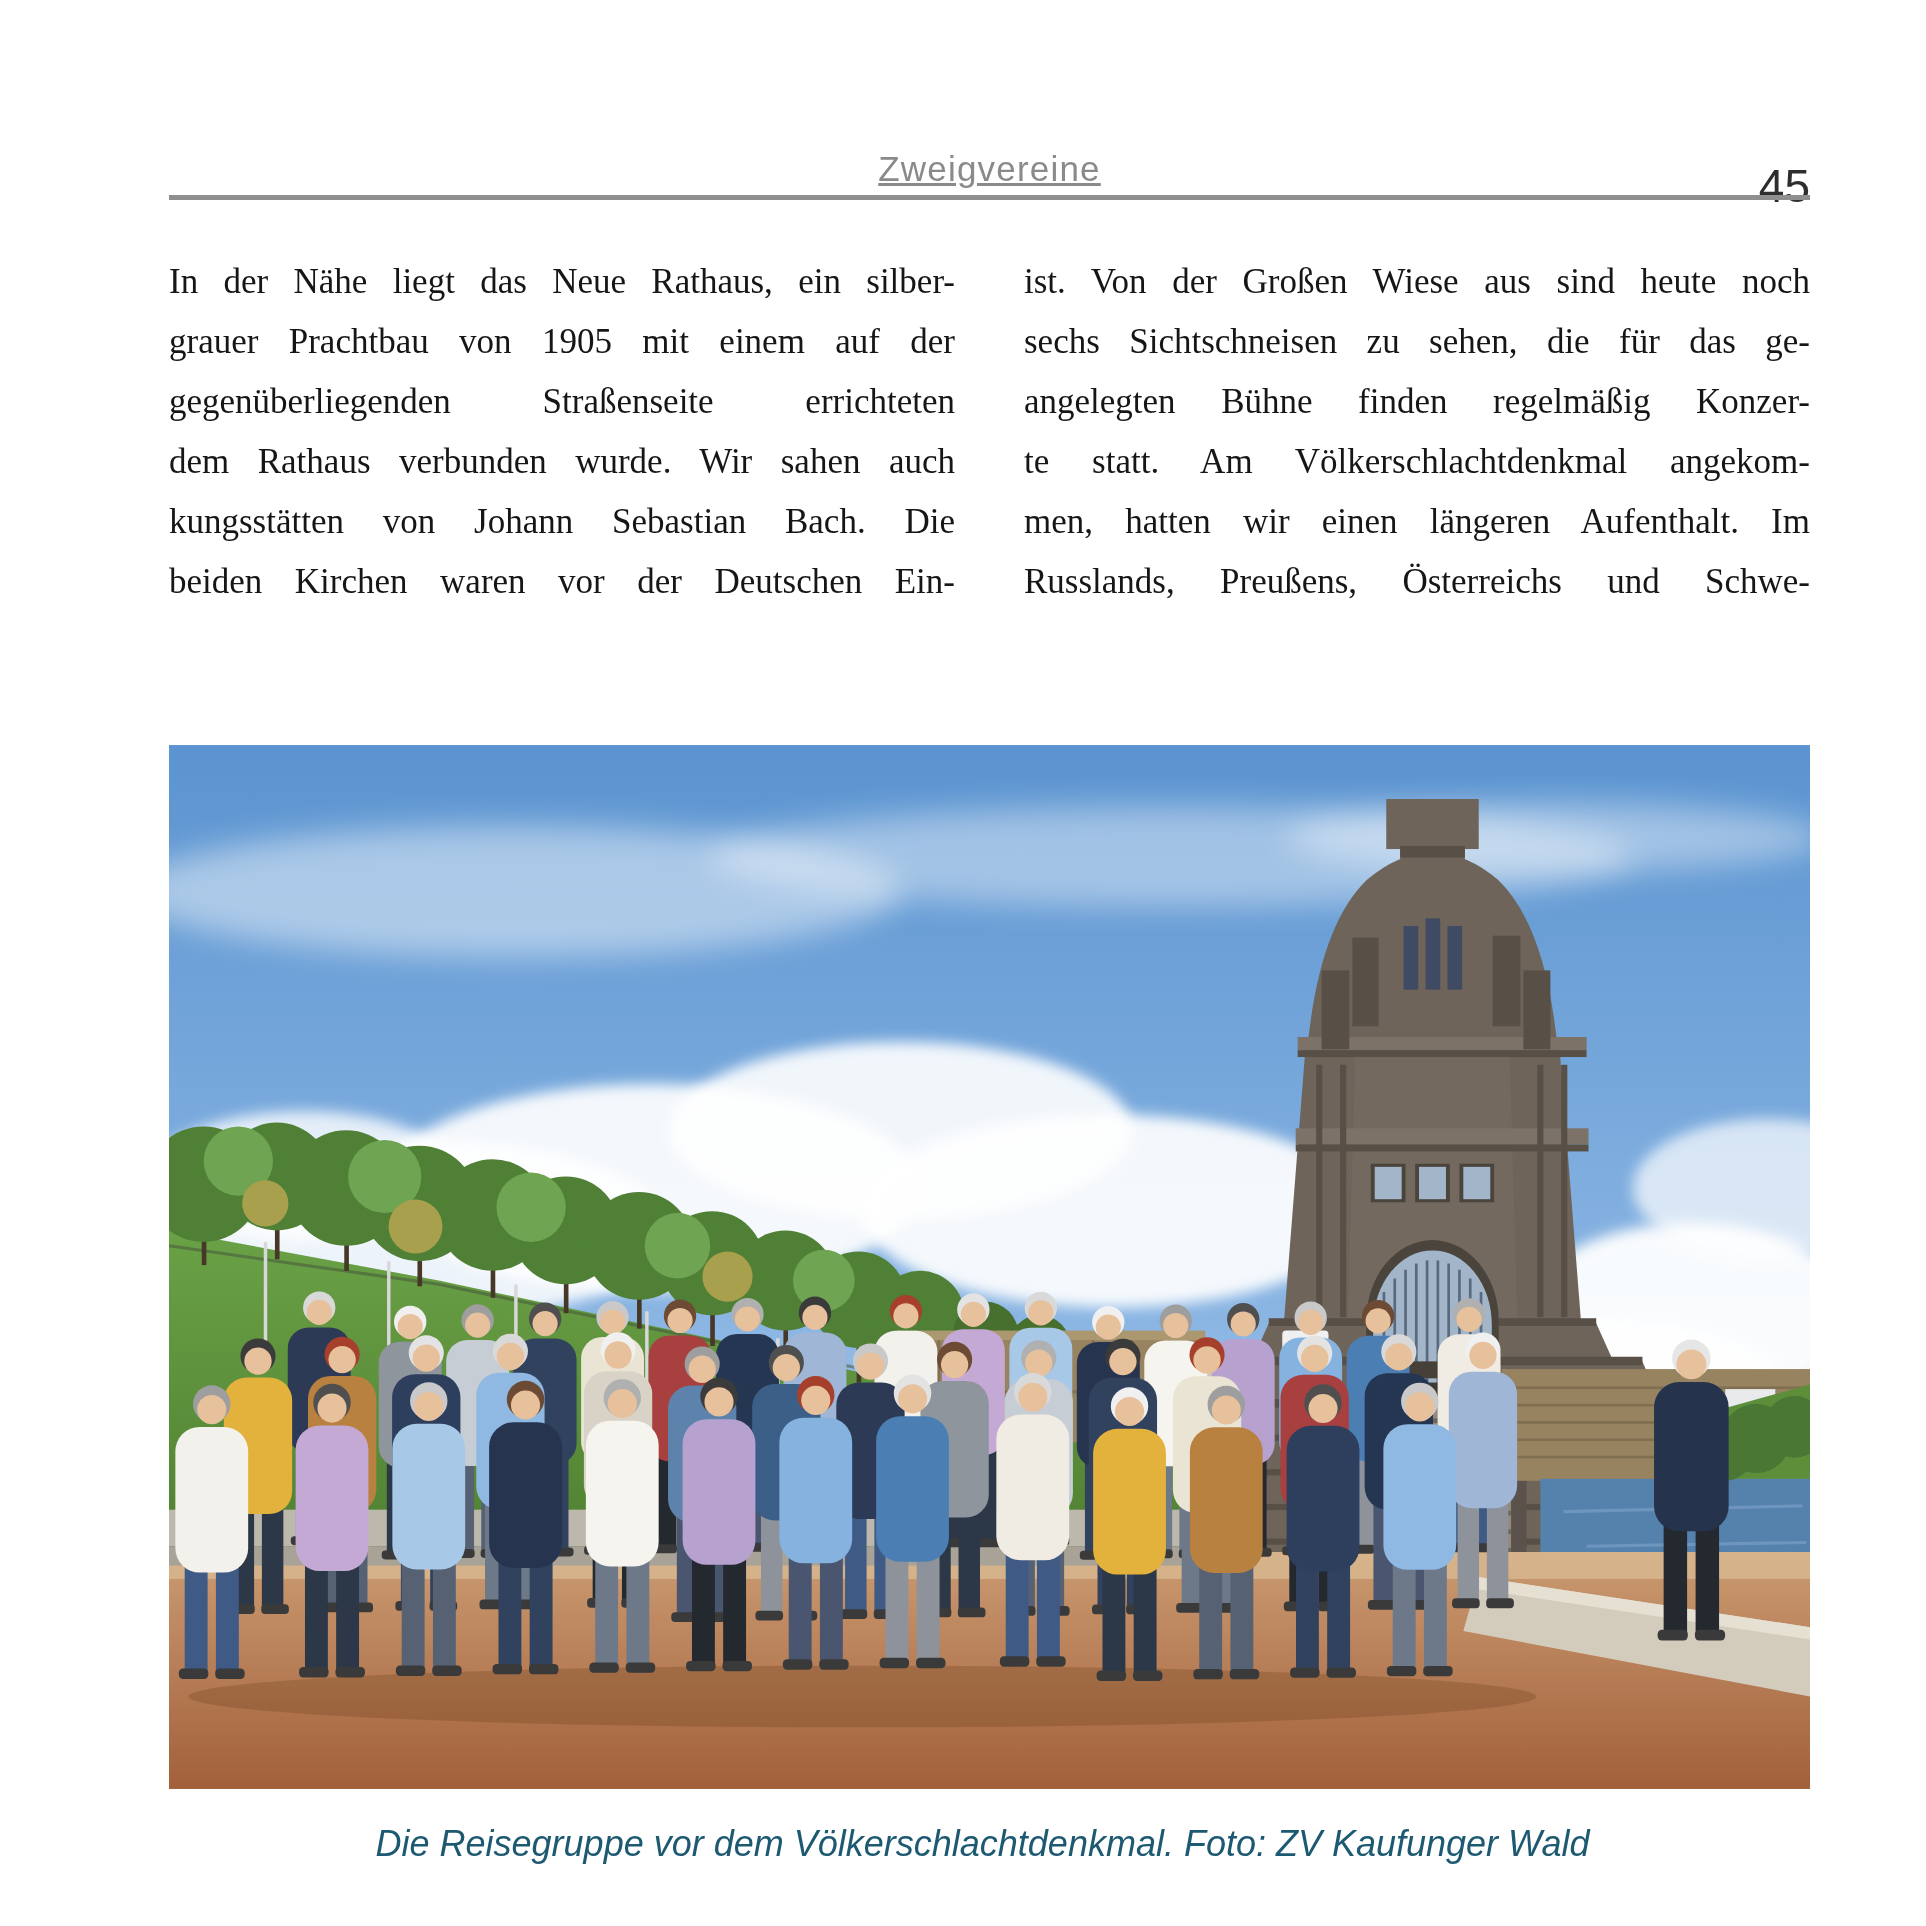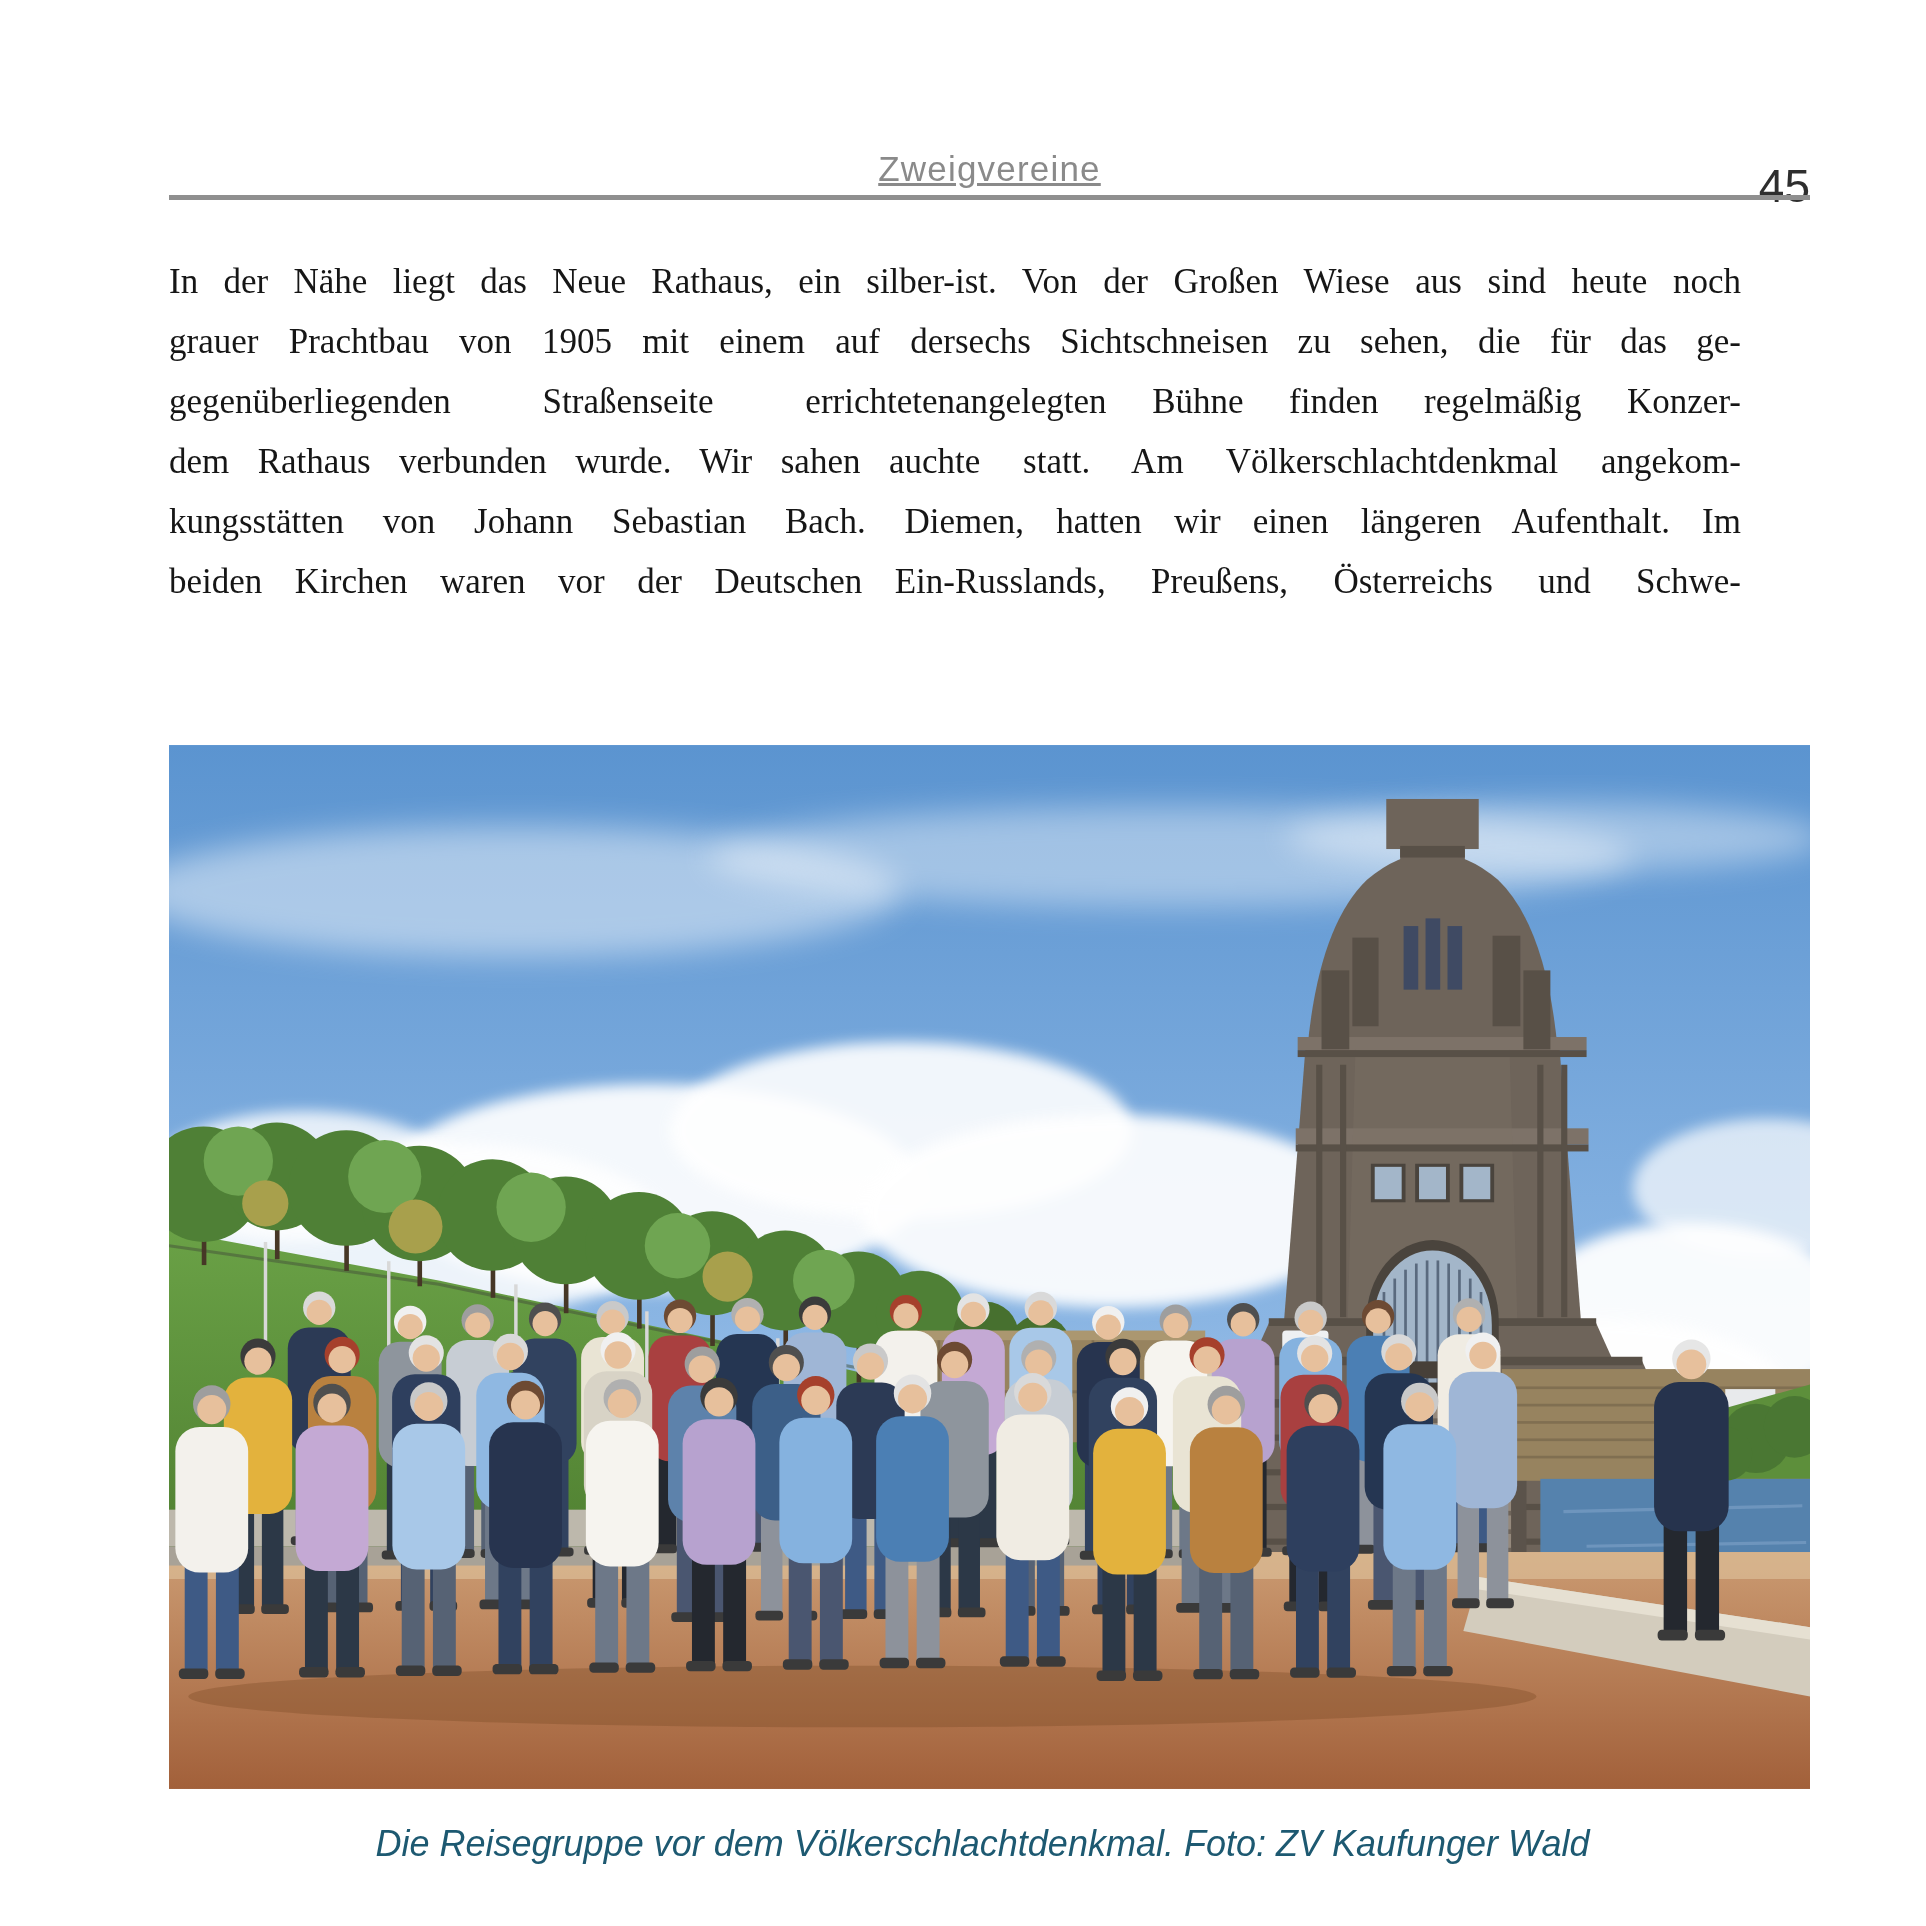--- a/index.html
+++ b/index.html
@@ -9,21 +9,21 @@
 
   .hdr-title{position:absolute;left:169px;width:1641px;top:149px;
     text-align:center;font-family:"Liberation Sans",sans-serif;
     font-size:35px;color:#8a8a8a;letter-spacing:1.2px;text-decoration:underline;}
   .hdr-num{position:absolute;left:169px;width:1641px;top:139px;
     text-align:right;font-family:"Liberation Sans",sans-serif;
     font-size:46px;color:#2e2e2e;margin-top:20px;}
   .hdr-rule{position:absolute;left:169px;width:1641px;top:195px;height:5px;
     background:#8f8f8f;}
 
-  .textblock{position:absolute;left:169px;width:1641px;display:flex;}
+  .textblock{position:absolute;left:169px;width:1641px;display:flex;gap:69px;}
   .tb-top{top:252px;}
   .col{width:786px;}
   .line{font-size:35px;line-height:60px;height:60px;color:#161616;
     text-align:justify;text-align-last:justify;white-space:nowrap;
     overflow:hidden;}
 
   figure.photo{position:absolute;left:169px;top:745px;width:1641px;height:1044px;margin:0;}
   figure.photo svg{display:block;width:100%;height:100%;}
 
   figcaption.caption{position:absolute;left:0;width:1965px;top:1823px;

